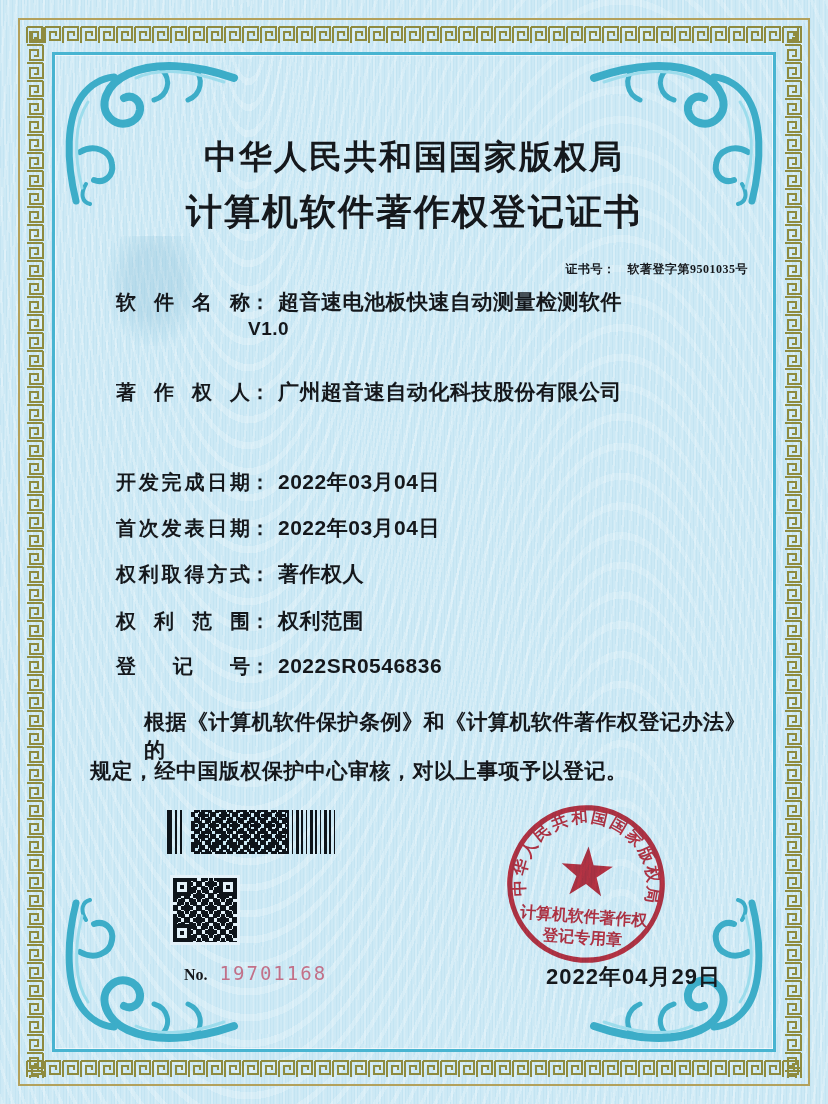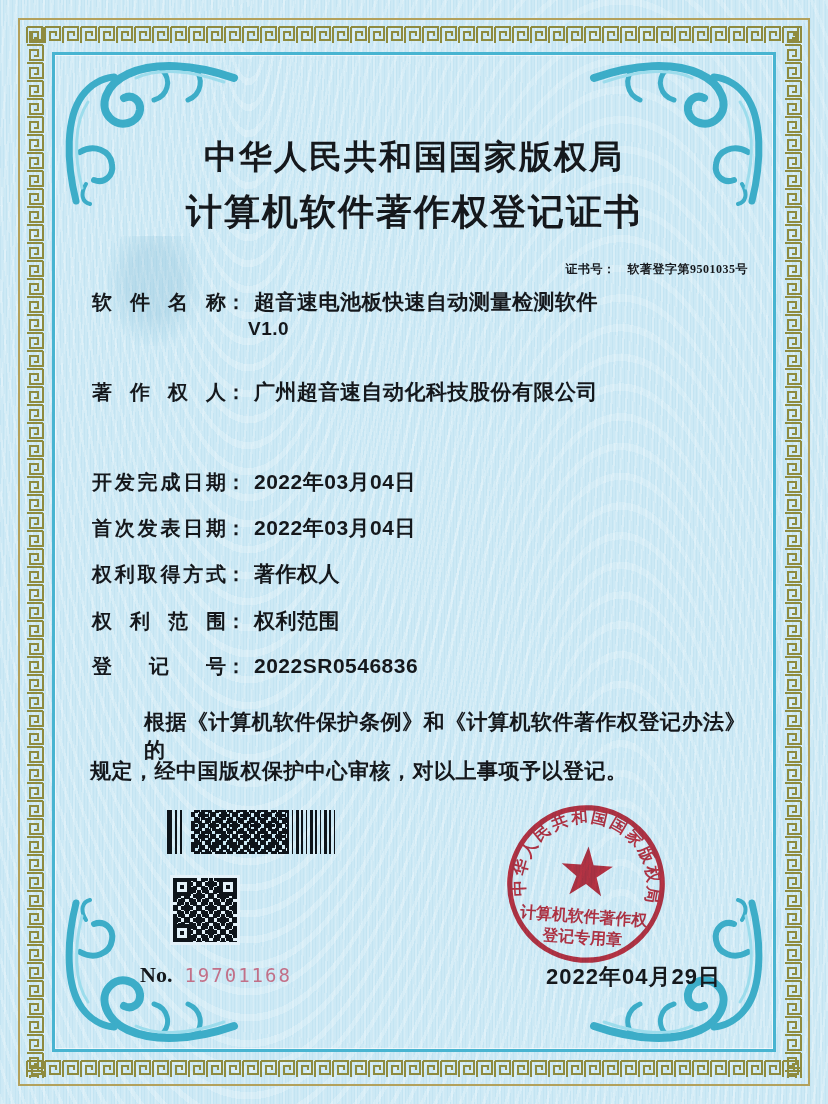--- a/index.html
+++ b/index.html
@@ -52,21 +52,21 @@
   .cert-title{
     position:absolute;left:0;right:0;top:188px;text-align:center;
     font-family:"Liberation Serif", serif;font-weight:700;font-size:36px;letter-spacing:2px;
   }
   .cert-no{
     position:absolute;right:80px;top:248px;
     font-family:"Liberation Serif", serif;font-weight:700;font-size:12px;letter-spacing:.5px;margin-top:13px;
   }
   .cert-no .gap{display:inline-block;width:12px;}
   
-  .frow{position:absolute;left:92px;white-space:nowrap;}
+  .frow{position:absolute;left:92px;white-space:nowrap;padding-left:24px;}
   .flabel{
     display:inline-block;width:134px;text-align:justify;text-align-last:justify;
     font-weight:700;font-size:20px;vertical-align:baseline;
   }
   .fcolon{font-weight:700;font-size:20px;}
   .fvalue{font-weight:700;font-size:21px;margin-left:8px;letter-spacing:.5px;}
   .fvalue2{position:absolute;left:248px;top:318px;font-weight:700;font-size:19px;letter-spacing:.5px;}
   
   .stmt{position:absolute;left:90px;right:76px;font-weight:700;font-size:21px;letter-spacing:.5px;}
   .stmt-1{top:708px;padding-left:54px;}
@@ -89,21 +89,21 @@
       repeating-conic-gradient(#0e141a 0% 25%, transparent 0% 50%),
       repeating-conic-gradient(#0e141a 0% 25%, transparent 0% 50%);
     background-size:8px 8px, 12px 12px;background-position:0 0, 5px 3px;}
   .qf{position:absolute;width:18px;height:18px;border:4px solid #0e141a;background:#e3f1f9;box-sizing:border-box;}
   .qf::after{content:"";position:absolute;left:3px;top:3px;width:4px;height:4px;background:#0e141a;}
   .qf-tl{left:0;top:0;}
   .qf-tr{right:0;top:0;}
   .qf-bl{left:0;bottom:0;}
   
   .serial-row{position:absolute;left:140px;top:962px;white-space:nowrap;}
-  .serial-prefix{font-family:"Liberation Serif", serif;font-weight:700;font-size:22px;}
+  .serial-prefix{font-family:"Liberation Serif", serif;font-weight:700;font-size:16px;padding-left:44px;}
   .serial-number{font-family:"DejaVu Sans Mono", monospace;font-size:19px;letter-spacing:2px;
     color:var(--serial-pink);margin-left:12px;opacity:.85;}
   .issue-date{position:absolute;left:510px;top:962px;font-weight:700;font-size:22px;letter-spacing:1px;z-index:6;margin-left:36px;}
   
   .seal{position:absolute;left:504px;top:802px;width:164px;height:164px;
     mix-blend-mode:multiply;opacity:.92;transform:rotate(4deg);z-index:5;}
   .seal svg{display:block;width:100%;height:100%;}
   .seal text{fill:var(--seal-red);font-family:"Liberation Serif", serif;font-weight:700;}
 </style>
 </head>

